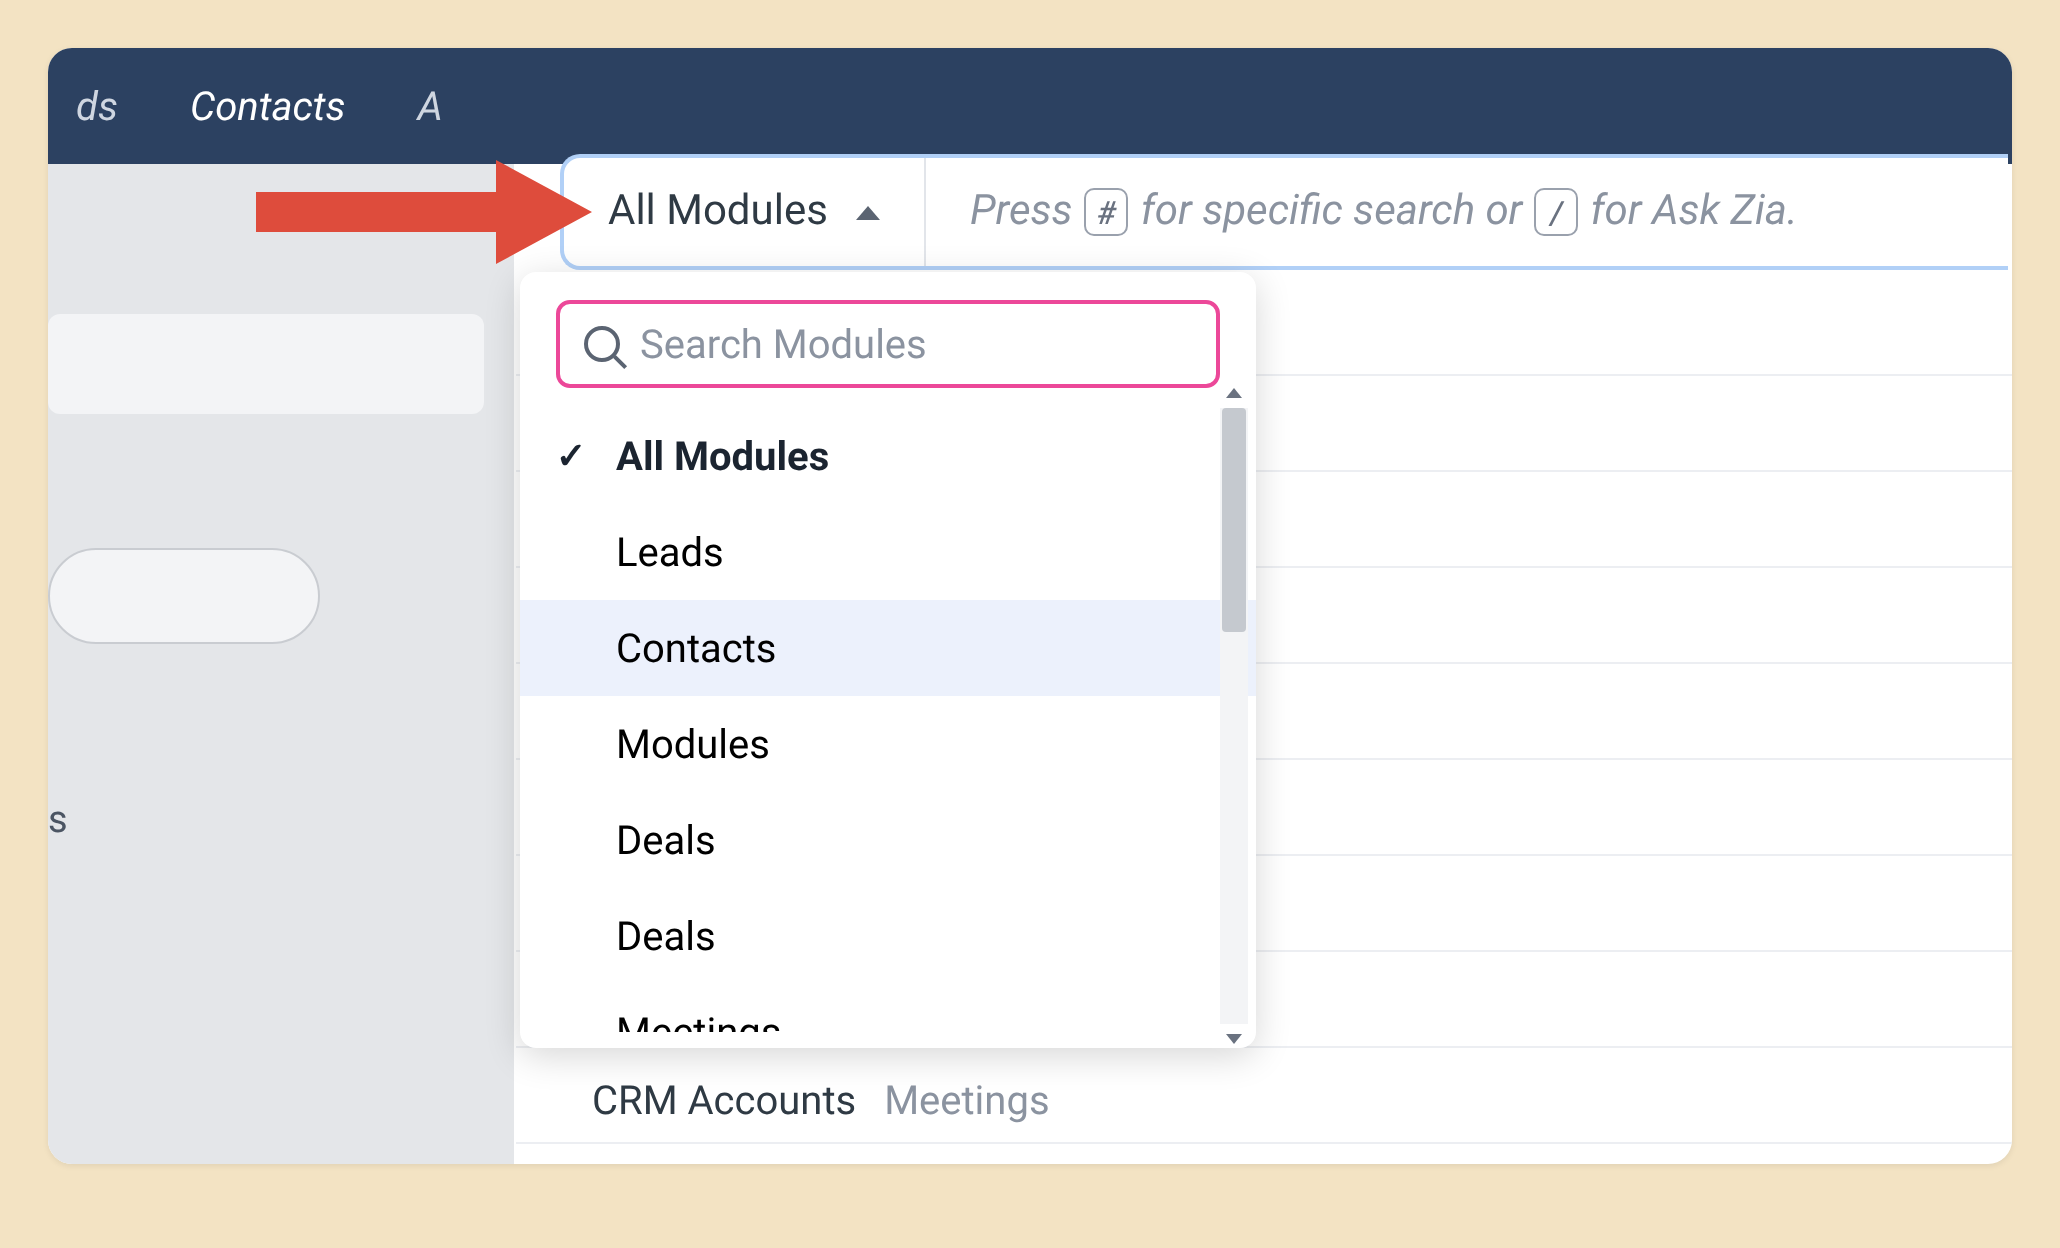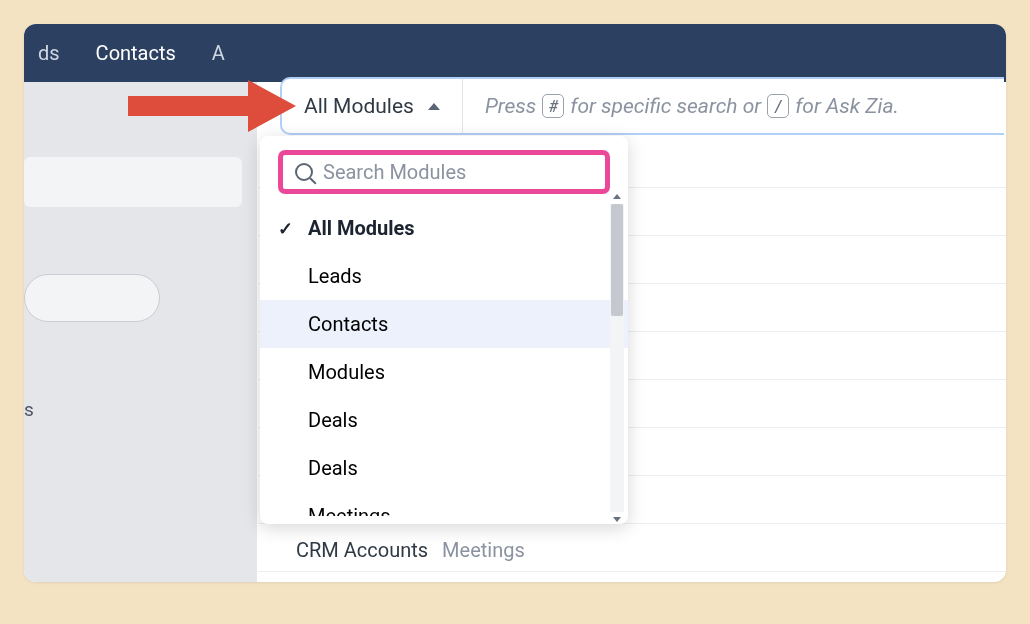--- a/index.html
+++ b/index.html
@@ -22,20 +22,21 @@
     }
     .topnav {
       background: #2c4161;
       height: 58px;
       display: flex;
       align-items: center;
       padding: 0 10px;
       gap: 28px;
       color: #cfd6e1;
       font-size: 20px;
+      font-style: italic;
     }
     .topnav .nav-item {
       padding: 16px 4px;
       cursor: pointer;
       position: relative;
     }
     .topnav .nav-item.active {
       color: #fff;
     }
     .topnav .nav-underline {
@@ -146,21 +147,21 @@
       height: 388px;
       background: #fff;
       border-radius: 8px;
       box-shadow: 0 4px 18px rgba(0,0,0,0.16);
       z-index: 10;
       padding-top: 14px;
     }
     .dd-search {
       margin: 0 18px 10px 18px;
       height: 44px;
-      border: 5px solid #ec4899;
+      border: 2px solid #ec4899;
       border-radius: 7px;
       display: flex;
       align-items: center;
       gap: 10px;
       padding: 0 12px;
       color: #8b93a0;
       font-size: 20px;
     }
     .dd-search .mag {
       width: 18px; height: 18px;

